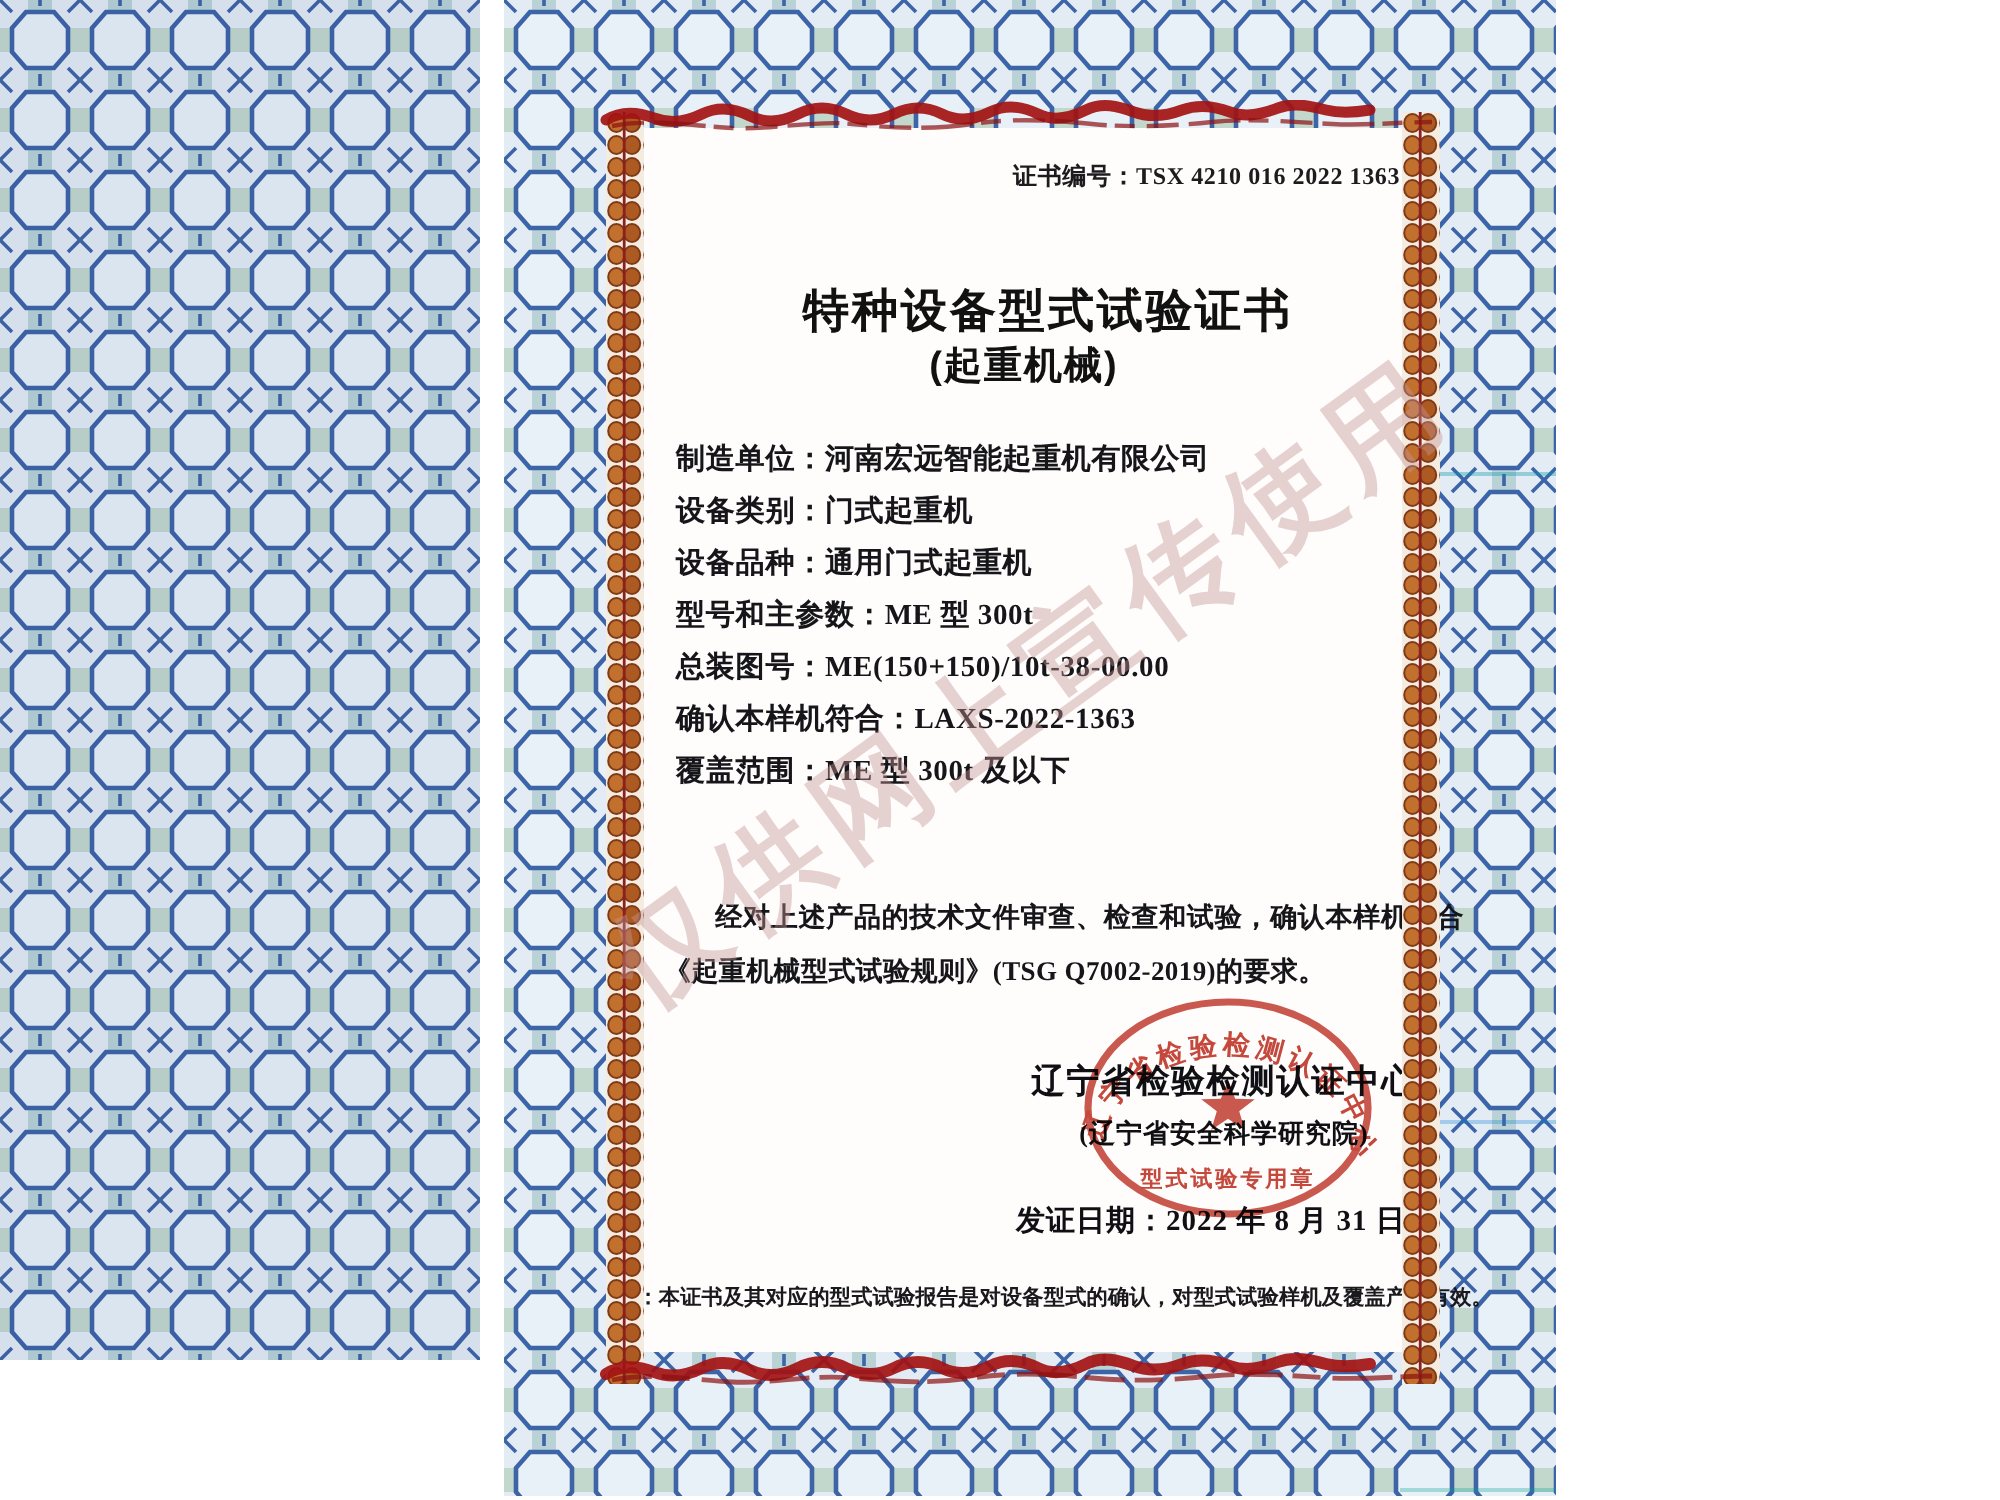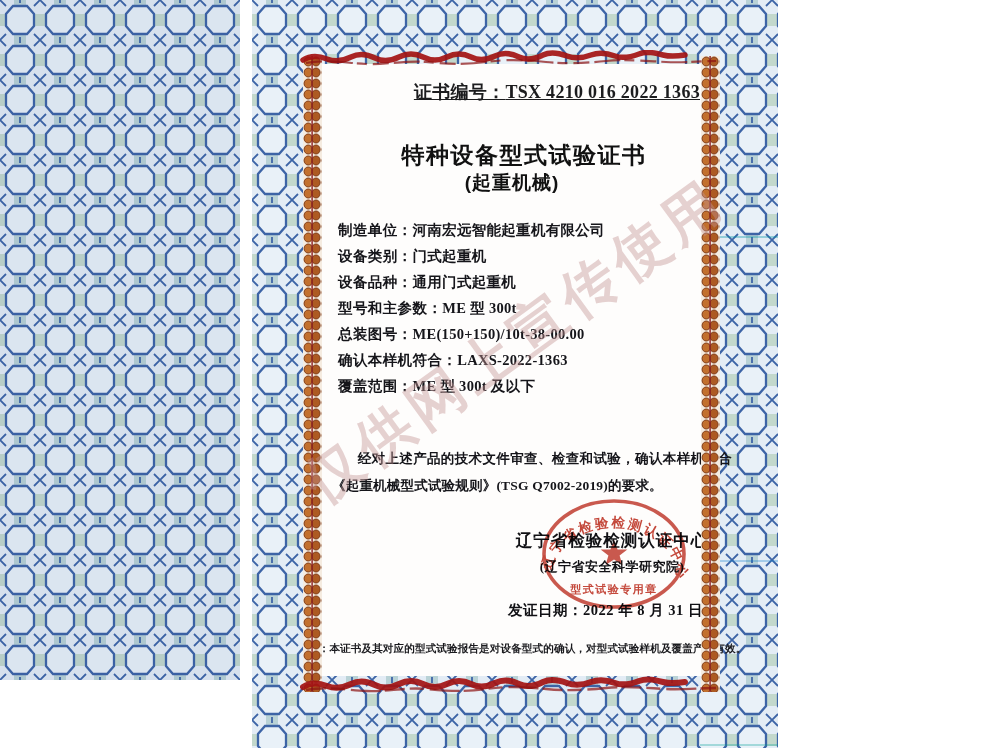--- a/index.html
+++ b/index.html
@@ -9,22 +9,22 @@
     font-family:"Liberation Serif", serif;
   }
   
   .page-svg{position:absolute;display:block;}
   
   .panel{
     position:absolute;left:322px;top:64px;width:380px;height:612px;
     background:#fefdfc;z-index:4;
   }
   .cert-no{
-    position:absolute;top:16px;right:2px;font-size:18px;color:#1c1c1e;
-    font-weight:600;letter-spacing:.3px;white-space:nowrap;text-decoration:underline;
+    position:absolute;top:16px;right:2px;font-size:12px;color:#1c1c1e;
+    font-weight:600;letter-spacing:.3px;white-space:nowrap;
   }
   .title{
     position:absolute;top:64px;left:0;width:100%;text-align:center;
     font-family:"Liberation Sans", sans-serif;font-weight:800;
     font-size:23px;letter-spacing:1.5px;color:#111;margin:12px;
   }
   .subtitle{
     position:absolute;top:106px;left:0;width:100%;text-align:center;
     font-family:"Liberation Sans", sans-serif;font-weight:700;
     font-size:19px;color:#111;margin:0;letter-spacing:1px;

